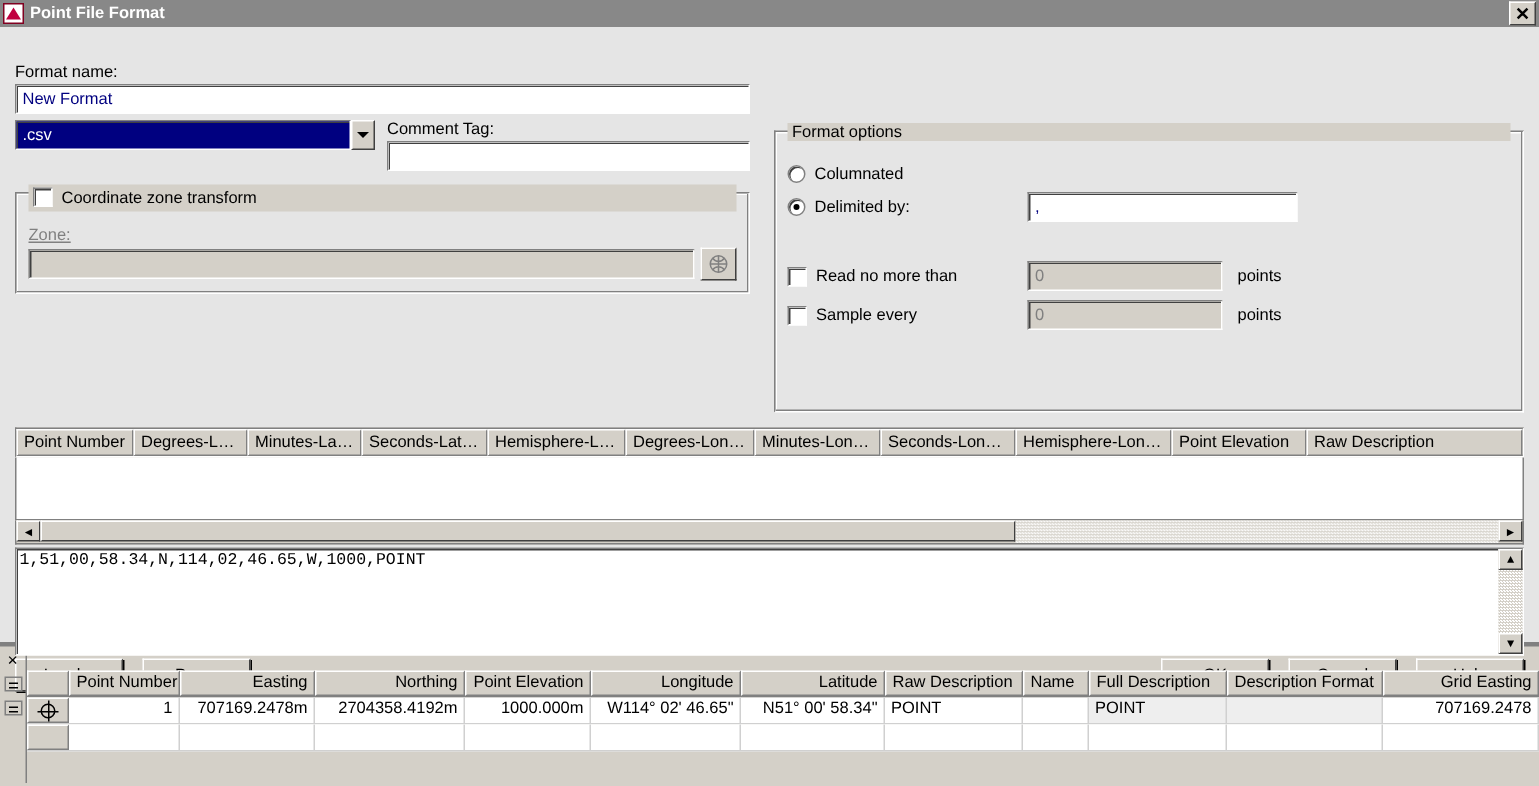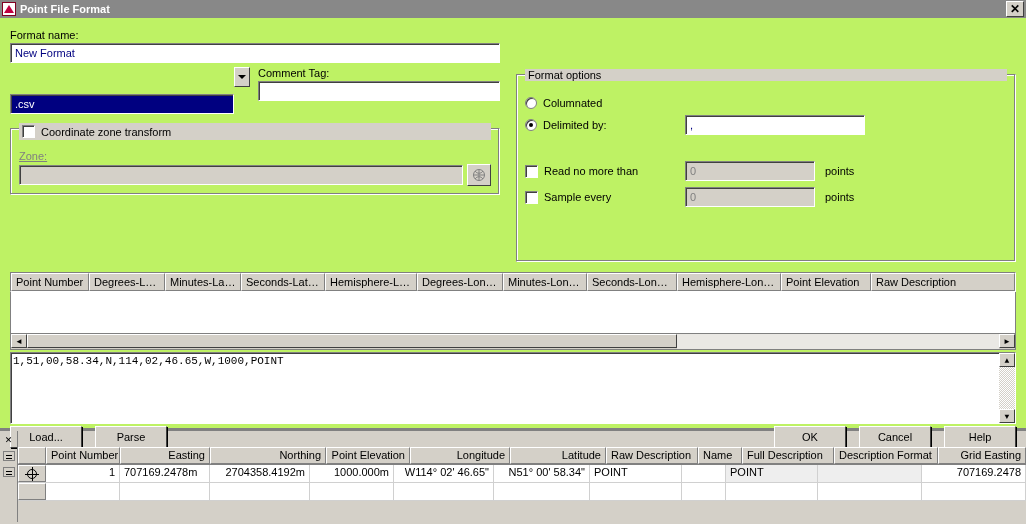--- a/index.html
+++ b/index.html
@@ -36,40 +36,40 @@
 .titlebar .spacer { flex:1; }
 .closebtn {
   width: 18px; height: 16px;
   background: #d4d0c8;
   border: 1px solid #fff;
   border-right-color:#404040; border-bottom-color:#404040;
   display:flex;align-items:center;justify-content:center;
   font-family: Arial; font-weight:bold; color:#000; font-size:12px;
 }
 .dialog-body {
-  padding: 11px 10px 6px 10px;
-  background: #bef264;
+  padding: 24px 10px 6px 10px;
+  background: #e5e5e5;
   height: 410px;
 }
 .top-area { display:flex; gap:16px; }
 .left-col { flex: 0 0 490px; }
 .right-col { flex:1;margin-top:45px; }
 .field-row { margin-bottom: 4px; }
 .lbl { display:block; margin-bottom:2px; }
 .sunken-input {
   background:#fff;
   border: 1px solid #808080;
   border-right-color:#fff; border-bottom-color:#fff;
   box-shadow: inset 1px 1px 0 #404040;
   height:20px; padding:2px 4px;
   font-family:inherit; font-size:11px;
   color: #000080;
   width:100%;
 }
-.sunken-input.sel { background:#000080; color:#fff;margin-top:27px; }
+.sunken-input.sel { background:#000080; color:#fff; }
 .row2 { display:flex; gap:8px; }
 .row2 .a { flex:0 0 240px; }
 .row2 .b { flex:1; }
 .combo { display:flex; }
 .combo .sunken-input { flex:1; }
 .combo-btn {
   width:16px; height:20px;
   background:#d4d0c8;
   border:1px solid #fff;
   border-right-color:#404040; border-bottom-color:#404040;
@@ -340,36 +340,36 @@
   <div class="lp-gutter">
     <div style="font-size:9px;">✕</div>
     <div class="gicon"></div>
     <div class="gicon"></div>
   </div>
   <div class="grid-wrap">
     <div class="grid-head">
       <div class="rowhdr"></div>
       <div class="gh" style="width:74px;text-align:left">Point Number</div>
       <div class="gh" style="width:90px;text-align:right">Easting</div>
-      <div class="gh" style="width:116px;text-align:right">Northing</div>
+      <div class="gh" style="width:100px;text-align:right">Northing</div>
       <div class="gh" style="width:84px;text-align:right">Point Elevation</div>
       <div class="gh" style="width:100px;text-align:right">Longitude</div>
       <div class="gh" style="width:96px;text-align:right">Latitude</div>
       <div class="gh" style="width:92px">Raw Description</div>
       <div class="gh" style="width:44px">Name</div>
       <div class="gh" style="width:92px">Full Description</div>
       <div class="gh" style="width:104px">Description Format</div>
       <div class="gh" style="flex:1;text-align:right">Grid Easting</div>
     </div>
     <div class="grid-row">
       <div class="rowhdr">
           <div class="target-icon"></div>
         </div>
       <div class="gc" style="width:74px;text-align:right">1</div>
-      <div class="gc" style="width:90px;">707169.2478m</div>
+      <div class="gc" style="width:90px;text-align:right">707169.2478m</div>
       <div class="gc" style="width:100px;text-align:right">2704358.4192m</div>
       <div class="gc" style="width:84px;text-align:right">1000.000m</div>
       <div class="gc" style="width:100px;text-align:right">W114° 02' 46.65"</div>
       <div class="gc" style="width:96px;text-align:right">N51° 00' 58.34"</div>
       <div class="gc" style="width:92px">POINT</div>
       <div class="gc" style="width:44px"></div>
       <div class="gc" style="width:92px;background:#eee">POINT</div>
       <div class="gc" style="width:104px;background:#eee"></div>
       <div class="gc" style="flex:1;text-align:right">707169.2478</div>
     </div>

